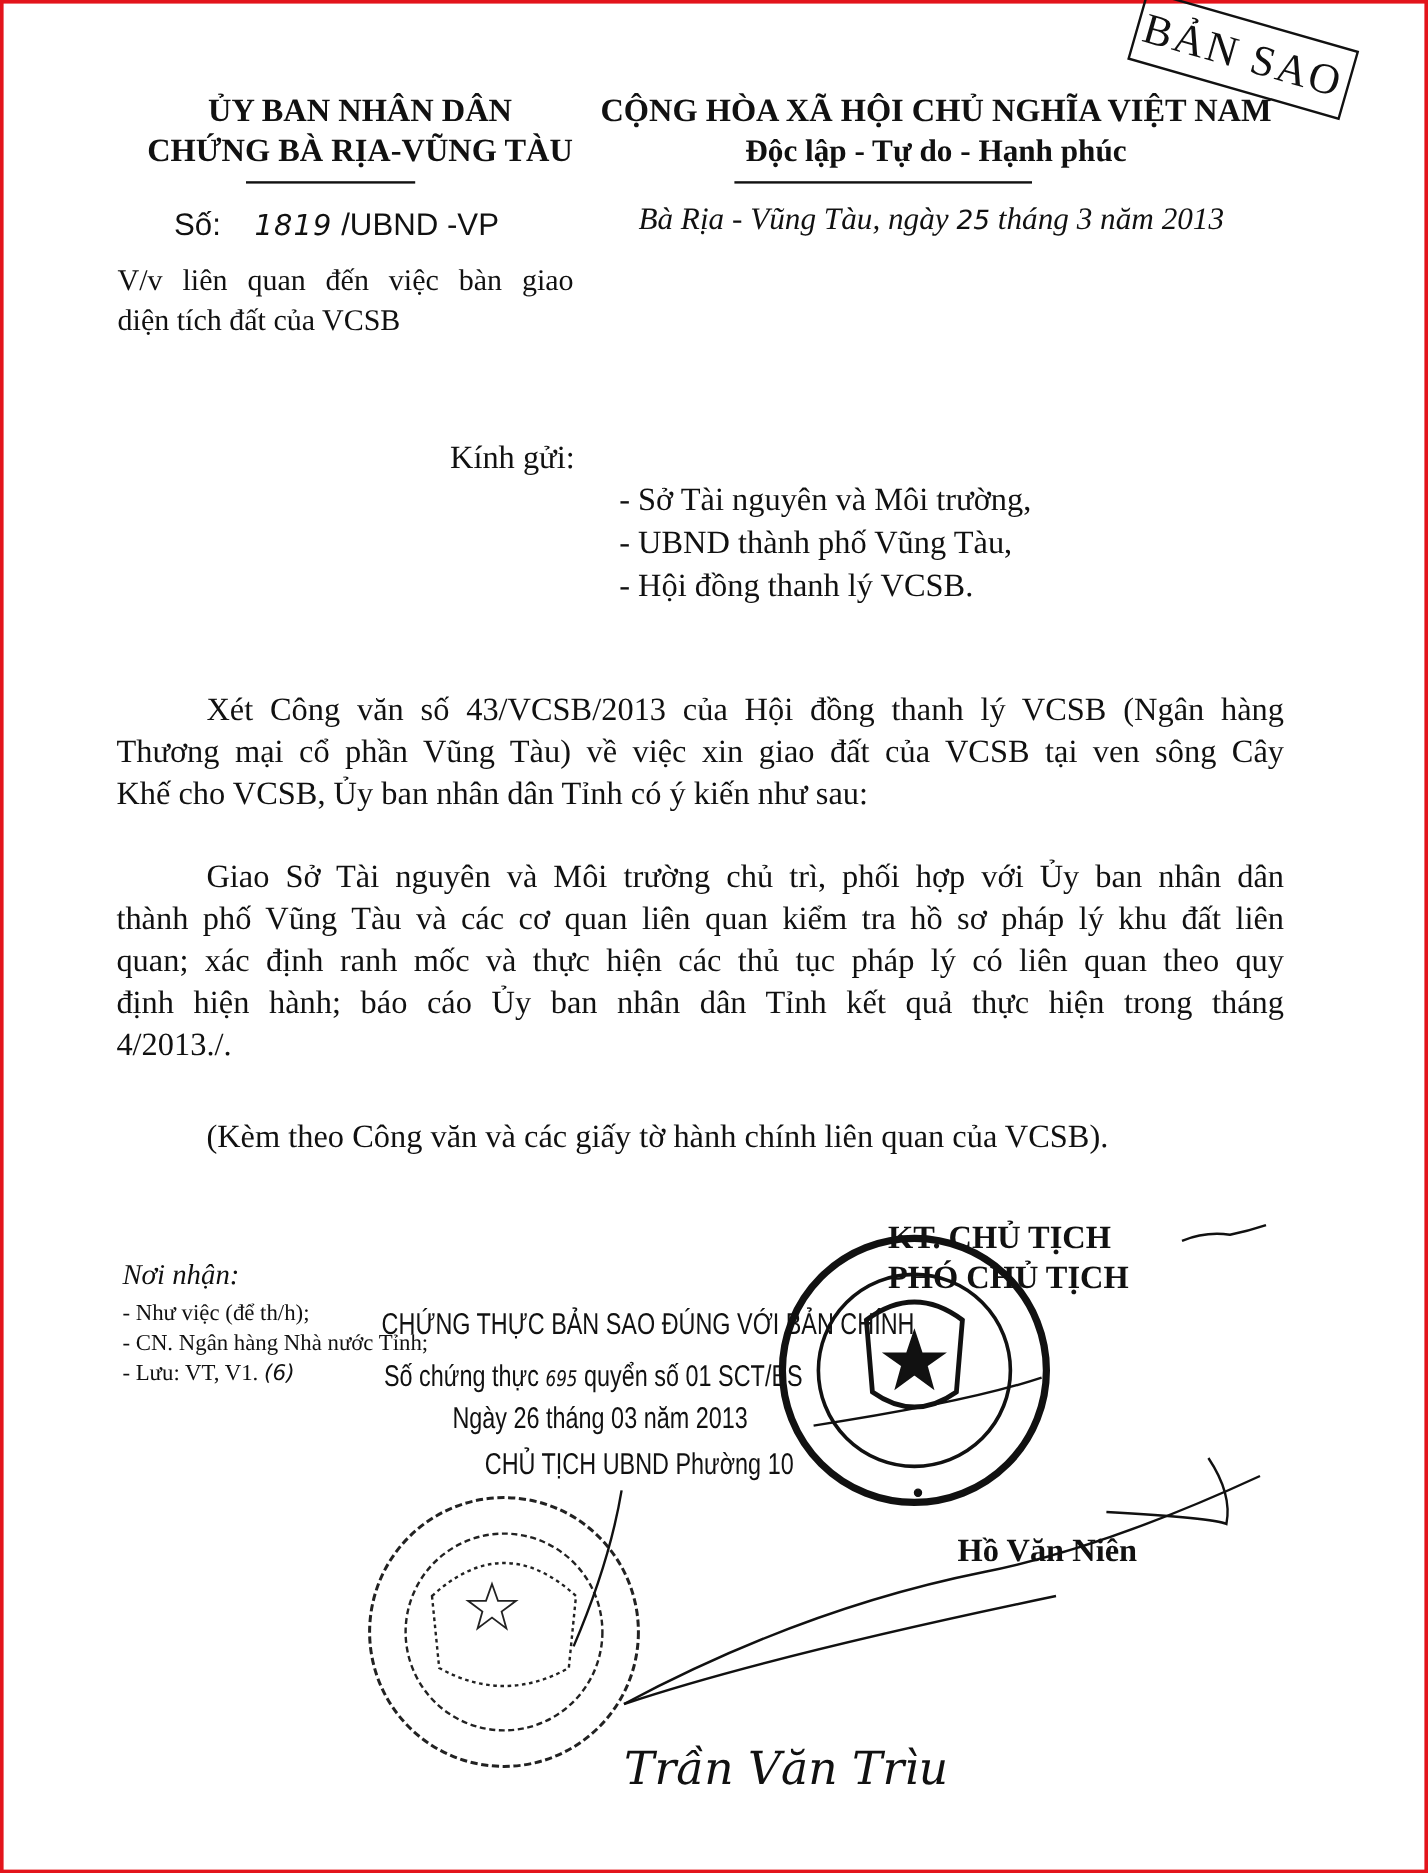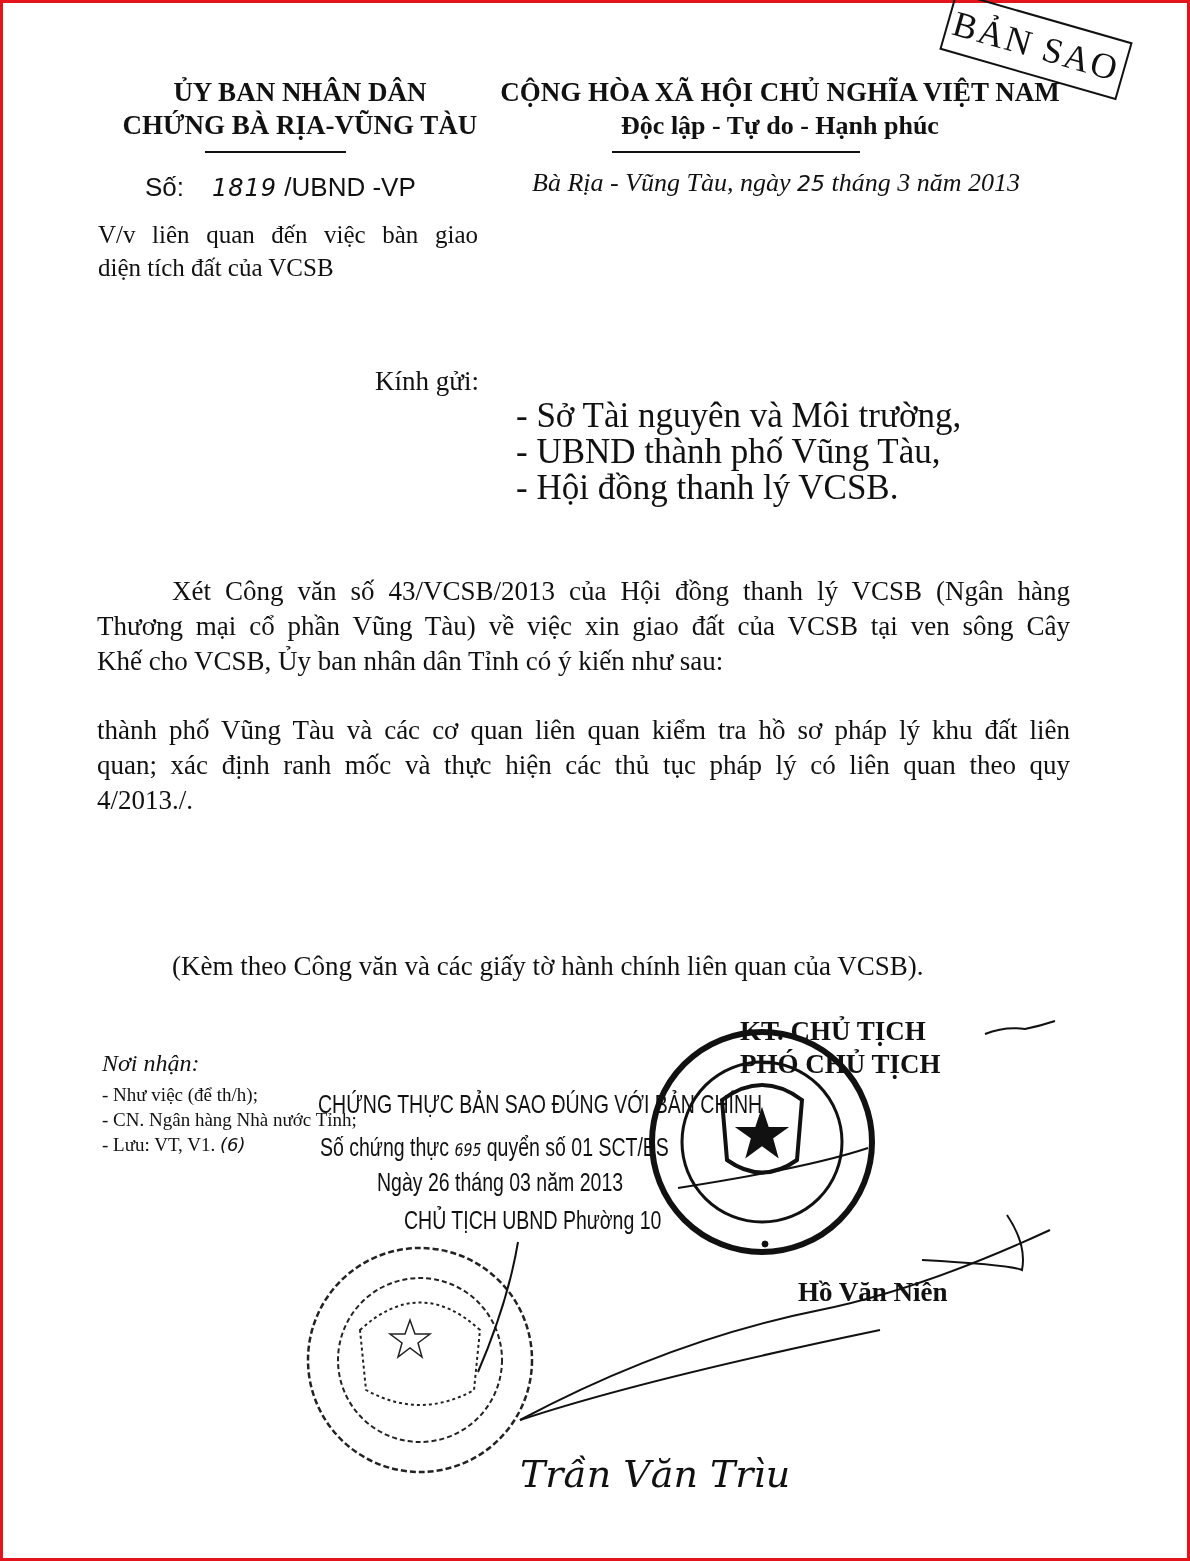--- a/index.html
+++ b/index.html
@@ -24,29 +24,29 @@
   .so { left: 145px; top: 172px; font-size: 26px; font-family: "Liberation Sans Narrow", "Liberation Sans", sans-serif; }
   .so .hand { font-family: "DejaVu Sans", sans-serif; font-style: italic; font-size: 24px; letter-spacing: 1px; margin-left: 28px; }
   .date { left: 532px; top: 168px; font-size: 26px; font-style: italic; }
   .date .hand { font-family: "DejaVu Sans", sans-serif; font-size: 22px; }
 
   .subject { left: 98px; top: 218px; font-size: 25px; line-height: 33px; width: 380px; }
   .subject div { text-align: justify; text-align-last: justify; }
   .subject div:last-child { text-align-last: left; }
 
   .kinh { left: 375px; top: 366px; font-size: 27px; }
-  .recips { left: 516px; top: 398px; font-size: 35px; line-height: 36px; }
+  .recips { left: 516px; top: 398px; font-size: 27px; line-height: 36px; }
 
   .para { left: 97px; width: 973px; font-size: 27px; line-height: 35px; white-space: normal; text-align: justify; }
   .para .line { display: block; text-align: justify; text-align-last: justify; }
   .para .line.last { text-align-last: left; }
   .para .indent { text-indent: 75px; }
   .p1 { top: 574px; }
   .p2 { top: 713px; }
-  .attach { left: 172px; top: 932px; font-size: 27px; margin-top: 19px; }
+  .attach { left: 172px; top: 932px; font-size: 27px; }
 
   .sign-title { left: 740px; width: 340px; top: 1015px; text-align: left; font-size: 27px; line-height: 33px; font-weight: bold; }
   .signer { left: 798px; top: 1277px; font-size: 27px; font-weight: bold; }
 
   .noi-nhan { left: 102px; top: 1050px; font-size: 24px; font-weight: normal; font-style: italic; }
   .noi-items { left: 102px; top: 1082px; font-size: 19px; line-height: 25px; }
 
   .cert { font-family: "Liberation Sans", "DejaVu Sans", sans-serif; font-size: 25px; transform: scaleX(0.78); transform-origin: left top; }
   .cert.l1 { left: 318px; top: 1090px; }
   .cert.l2 { left: 320px; top: 1133px; }
@@ -125,22 +125,24 @@
   <div>- Hội đồng thanh lý VCSB.</div>
 </div>
 
 <div class="abs para p1">
   <span class="line indent">Xét Công văn số 43/VCSB/2013 của Hội đồng thanh lý VCSB (Ngân hàng</span>
   <span class="line">Thương mại cổ phần Vũng Tàu) về việc xin giao đất của VCSB tại ven sông Cây</span>
   <span class="line last">Khế cho VCSB, Ủy ban nhân dân Tỉnh có ý kiến như sau:</span>
 </div>
 
 <div class="abs para p2">
+  <span class="line indent">Giao Sở Tài nguyên và Môi trường chủ trì, phối hợp với Ủy ban nhân dân</span>
   <span class="line">thành phố Vũng Tàu và các cơ quan liên quan kiểm tra hồ sơ pháp lý khu đất liên</span>
   <span class="line">quan; xác định ranh mốc và thực hiện các thủ tục pháp lý có liên quan theo quy</span>
+  <span class="line">định hiện hành; báo cáo Ủy ban nhân dân Tỉnh kết quả thực hiện trong tháng</span>
   <span class="line last">4/2013./.</span>
 </div>
 
 <div class="abs attach">(Kèm theo Công văn và các giấy tờ hành chính liên quan của VCSB).</div>
 
 <div class="abs sign-title">
   <div>KT. CHỦ TỊCH</div>
   <div>PHÓ CHỦ TỊCH</div>
 </div>
 <div class="abs signer">Hồ Văn Niên</div>

